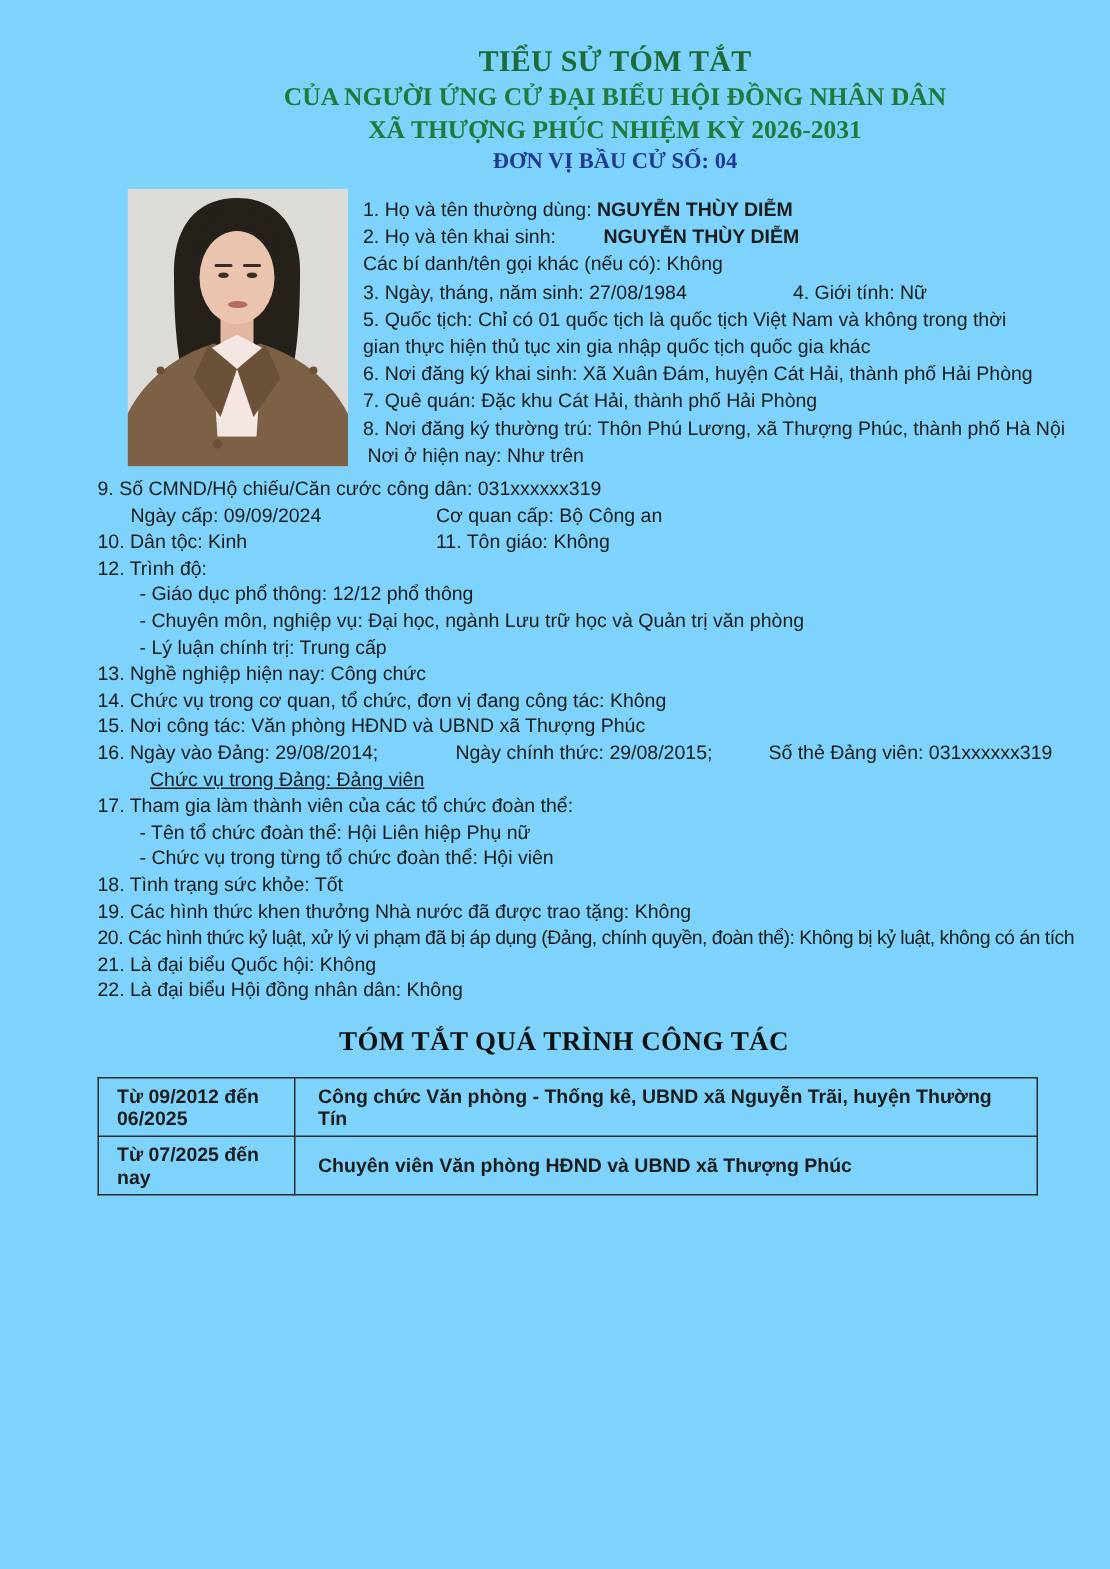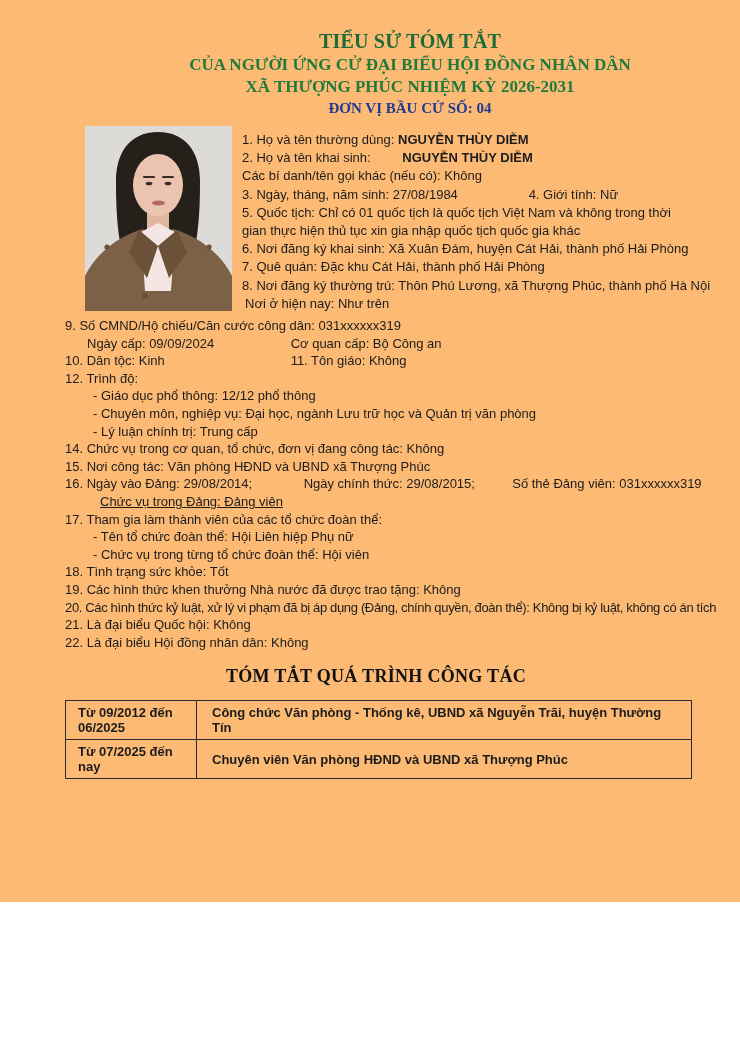--- a/index.html
+++ b/index.html
@@ -1,18 +1,18 @@
 <!DOCTYPE html>
 <html lang="vi"><head>
 <meta charset="utf-8">
 <style>
   * { box-sizing: border-box; margin: 0; padding: 0; }
   html, body { background: #ffffff; }
   .page {
-    width: 740px; height: 902px; background: #fdba74;
+    width: 740px; height: 1046px; background: #7dd3fc;
     position: relative; overflow: hidden;
     font-family: "Liberation Sans", sans-serif;
     color: #1c1c1c;
   }
   
   .doc-header {
     padding-top: 30px; padding-left: 95px; padding-right: 15px;
     text-align: center;
     font-family: "Liberation Serif", serif;
     font-weight: bold;
@@ -141,20 +141,21 @@
       <span>Cơ quan cấp: Bộ Công an</span>
     </div>
     <div class="row">
       <span class="w222">10. Dân tộc: Kinh</span>
       <span>11. Tôn giáo: Không</span>
     </div>
     <div class="row">12. Trình độ:</div>
     <div class="row ind28">- Giáo dục phổ thông: 12/12 phổ thông</div>
     <div class="row ind28">- Chuyên môn, nghiệp vụ: Đại học, ngành Lưu trữ học và Quản trị văn phòng</div>
     <div class="row ind28">- Lý luận chính trị: Trung cấp</div>
+    <div class="row">13. Nghề nghiệp hiện nay: Công chức</div>
     <div class="row">14. Chức vụ trong cơ quan, tổ chức, đơn vị đang công tác: Không</div>
     <div class="row">15. Nơi công tác: Văn phòng HĐND và UBND xã Thượng Phúc</div>
     <div class="row">
       <span class="w235">16. Ngày vào Đảng: 29/08/2014;</span>
       <span class="w205">Ngày chính thức: 29/08/2015;</span>
       <span>Số thẻ Đảng viên: 031xxxxxx319</span>
     </div>
     <div class="row ind35">Chức vụ trong Đảng: Đảng viên</div>
     <div class="row">17. Tham gia làm thành viên của các tổ chức đoàn thể:</div>
     <div class="row ind28">- Tên tổ chức đoàn thể: Hội Liên hiệp Phụ nữ</div>

